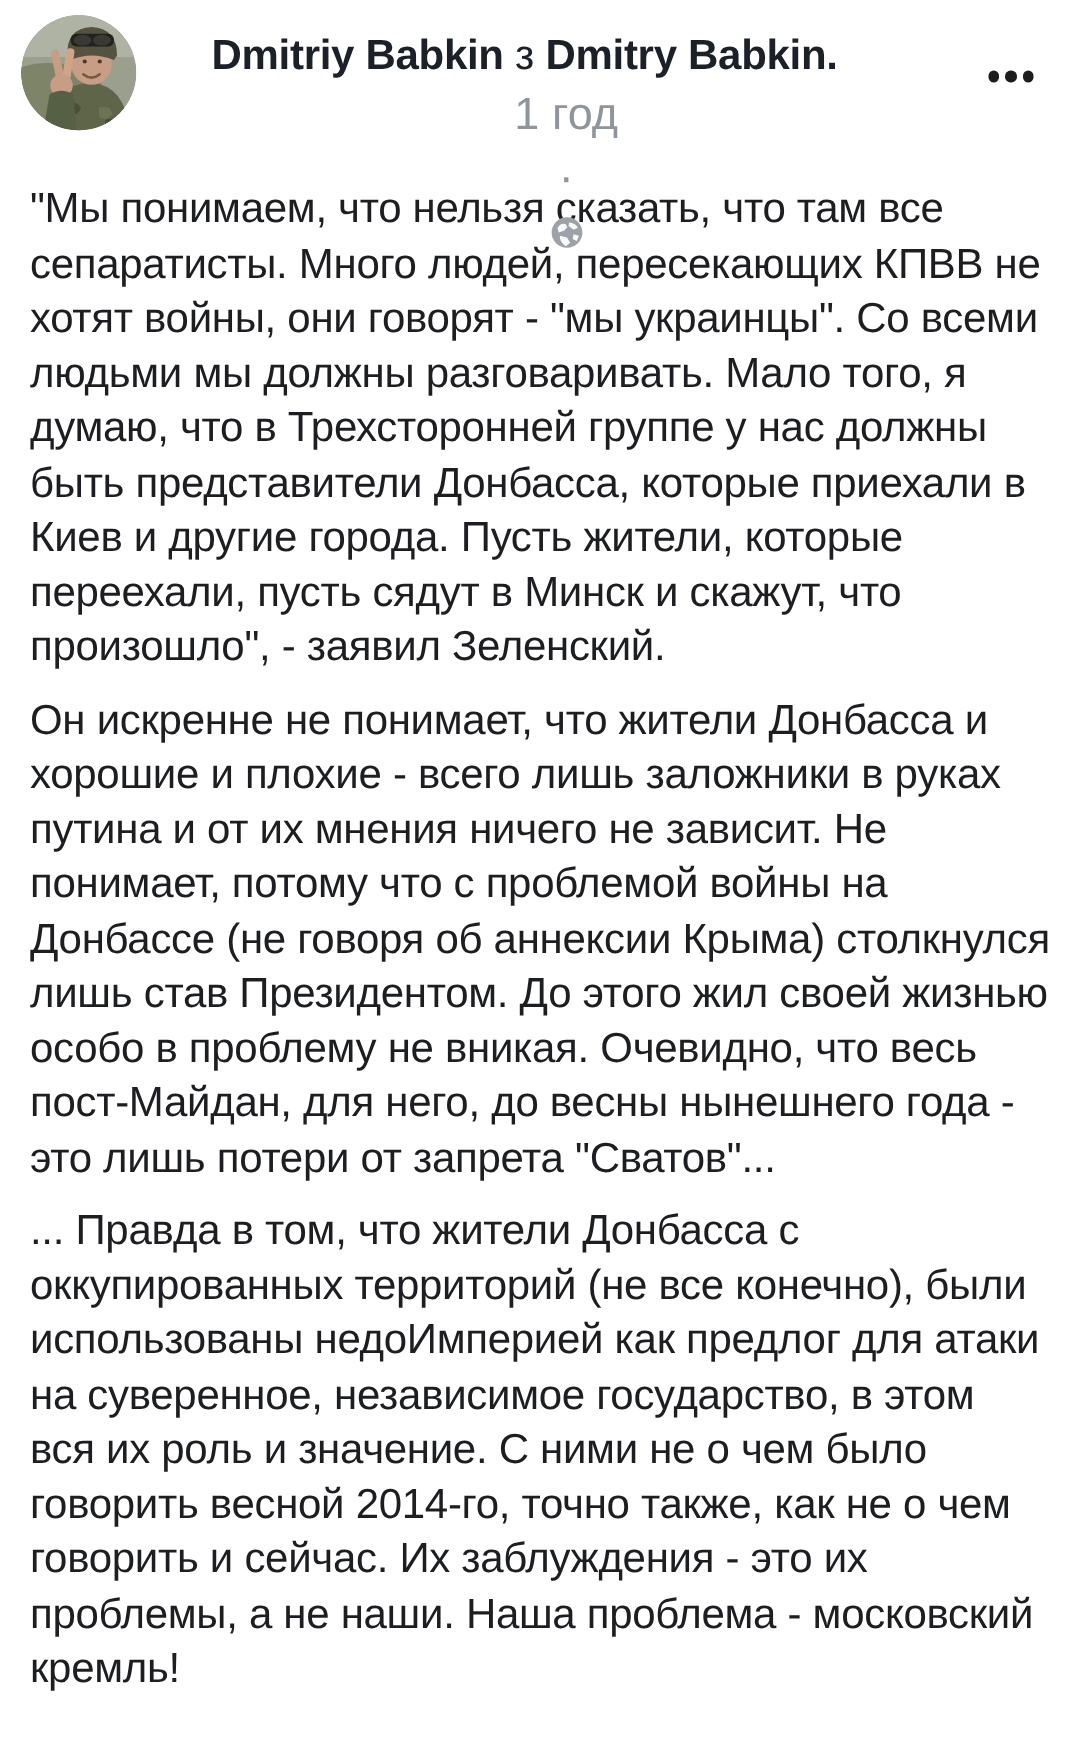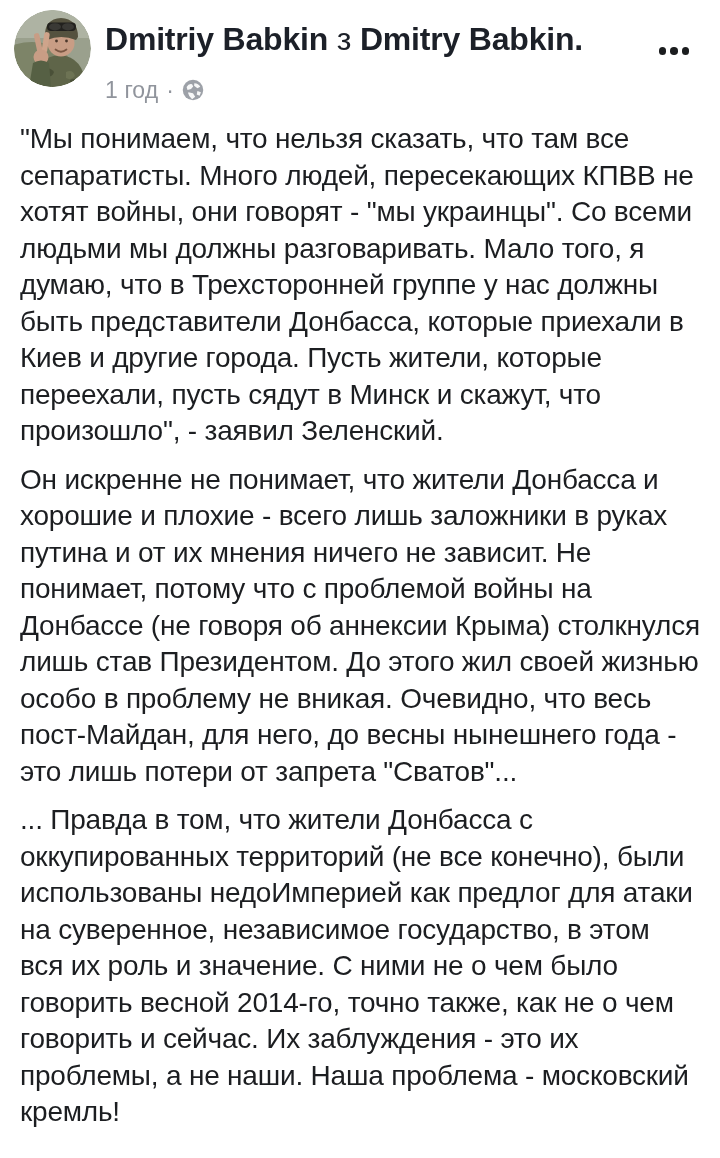--- a/index.html
+++ b/index.html
@@ -14,27 +14,27 @@
   
   .header { position: relative; height: 97px; }
   .avatar {
     position: absolute; left: 14px; top: 10px;
     width: 77px; height: 77px; border-radius: 50%;
     overflow: hidden; cursor: pointer;
   }
   .avatar svg { display: block; width: 77px; height: 77px; }
   .header-text { position: absolute; left: 105px; top: 21px; right: 70px; }
   .name-line {
-    font-size: 32px; line-height: 1.15; color: #1c2028;
-    font-weight: 700; letter-spacing: -0.2px; white-space: nowrap;
+    font-size: 28px; line-height: 1.15; color: #1c2028;
+    font-weight: 700; letter-spacing: -0.2px; white-space: nowrap; margin-left: 36px;
   }
   .name-line .conn { font-weight: 400; }
   .meta {
-    margin-top: 19px; display: flex; align-items: center; gap: 8px;
-    font-size: 23px; font-weight: 400; color: #90949c; letter-spacing: 0.1px;
+    margin-top: 7px; display: flex; align-items: center; gap: 8px;
+    font-size: 30px; font-weight: 400; color: #90949c; letter-spacing: 0.1px; flex-direction: column;
   }
   .meta svg { display: block; width: 22px; height: 22px; }
   .dots {
     position: absolute; right: 27px; top: 43px;
     display: flex; gap: 4px; align-items: center;
     padding: 4px; cursor: pointer;
   }
   .dot { width: 7.5px; height: 7.5px; border-radius: 50%; background: #1b1d1f; }
 
   

